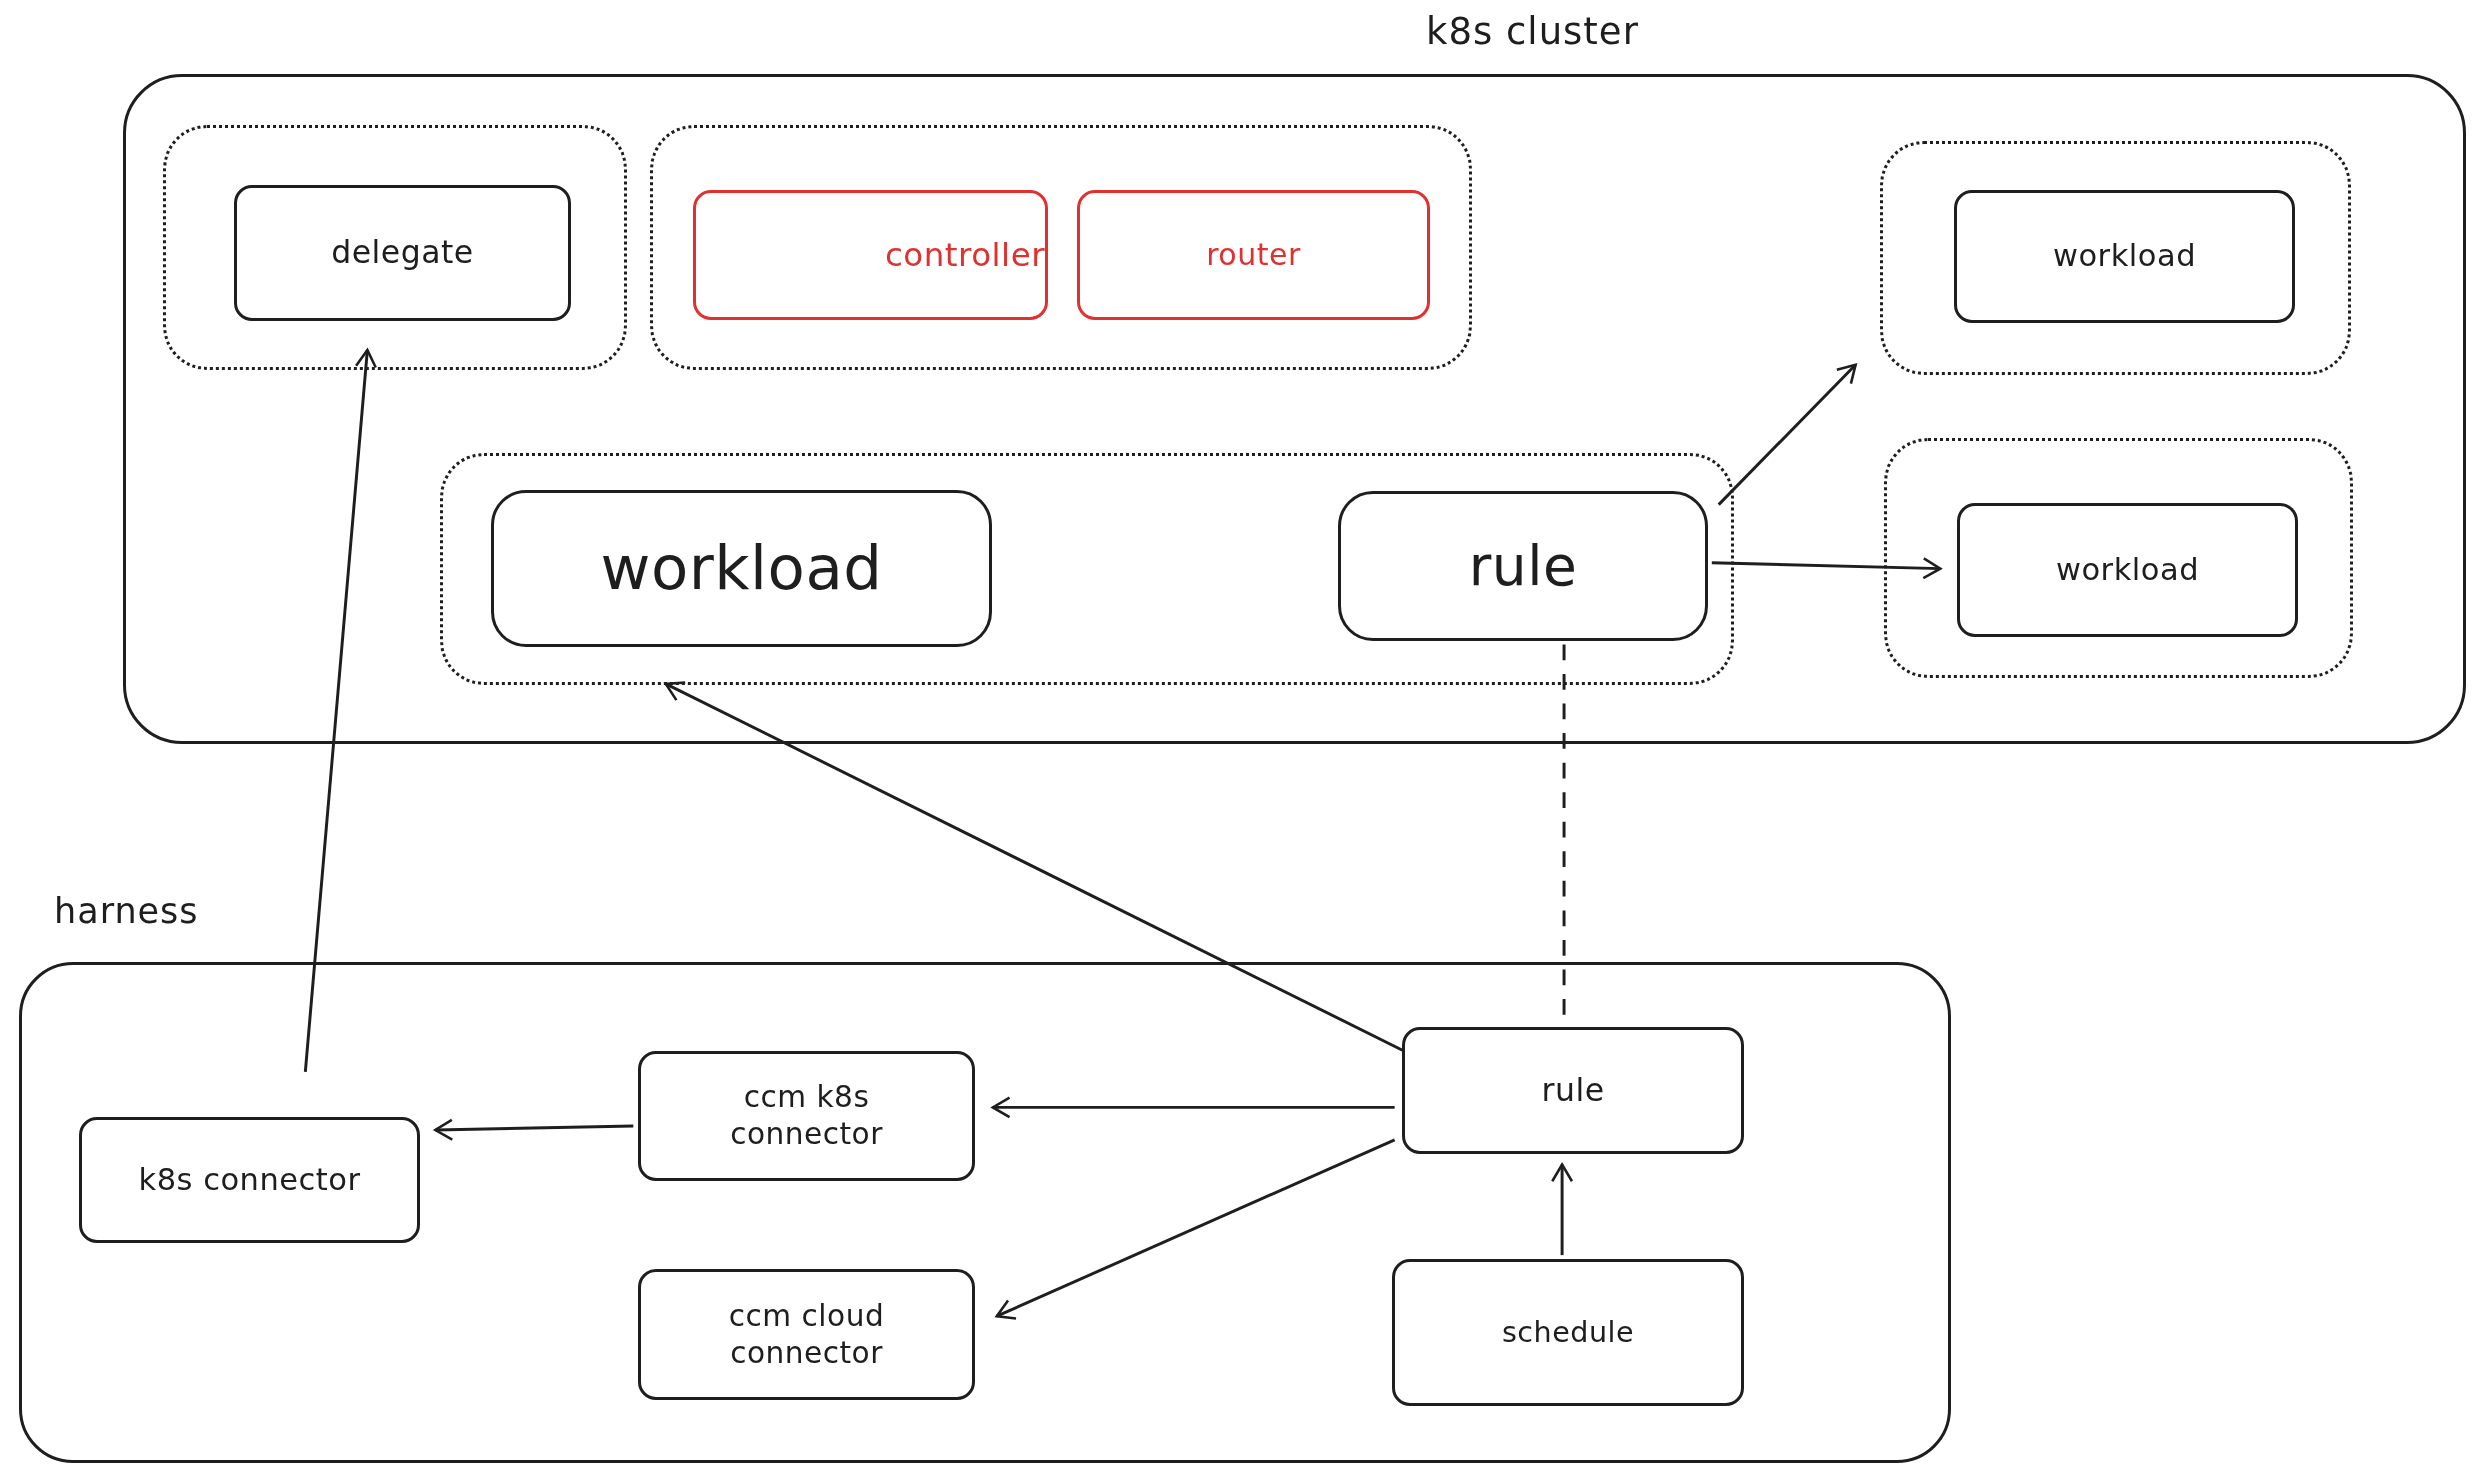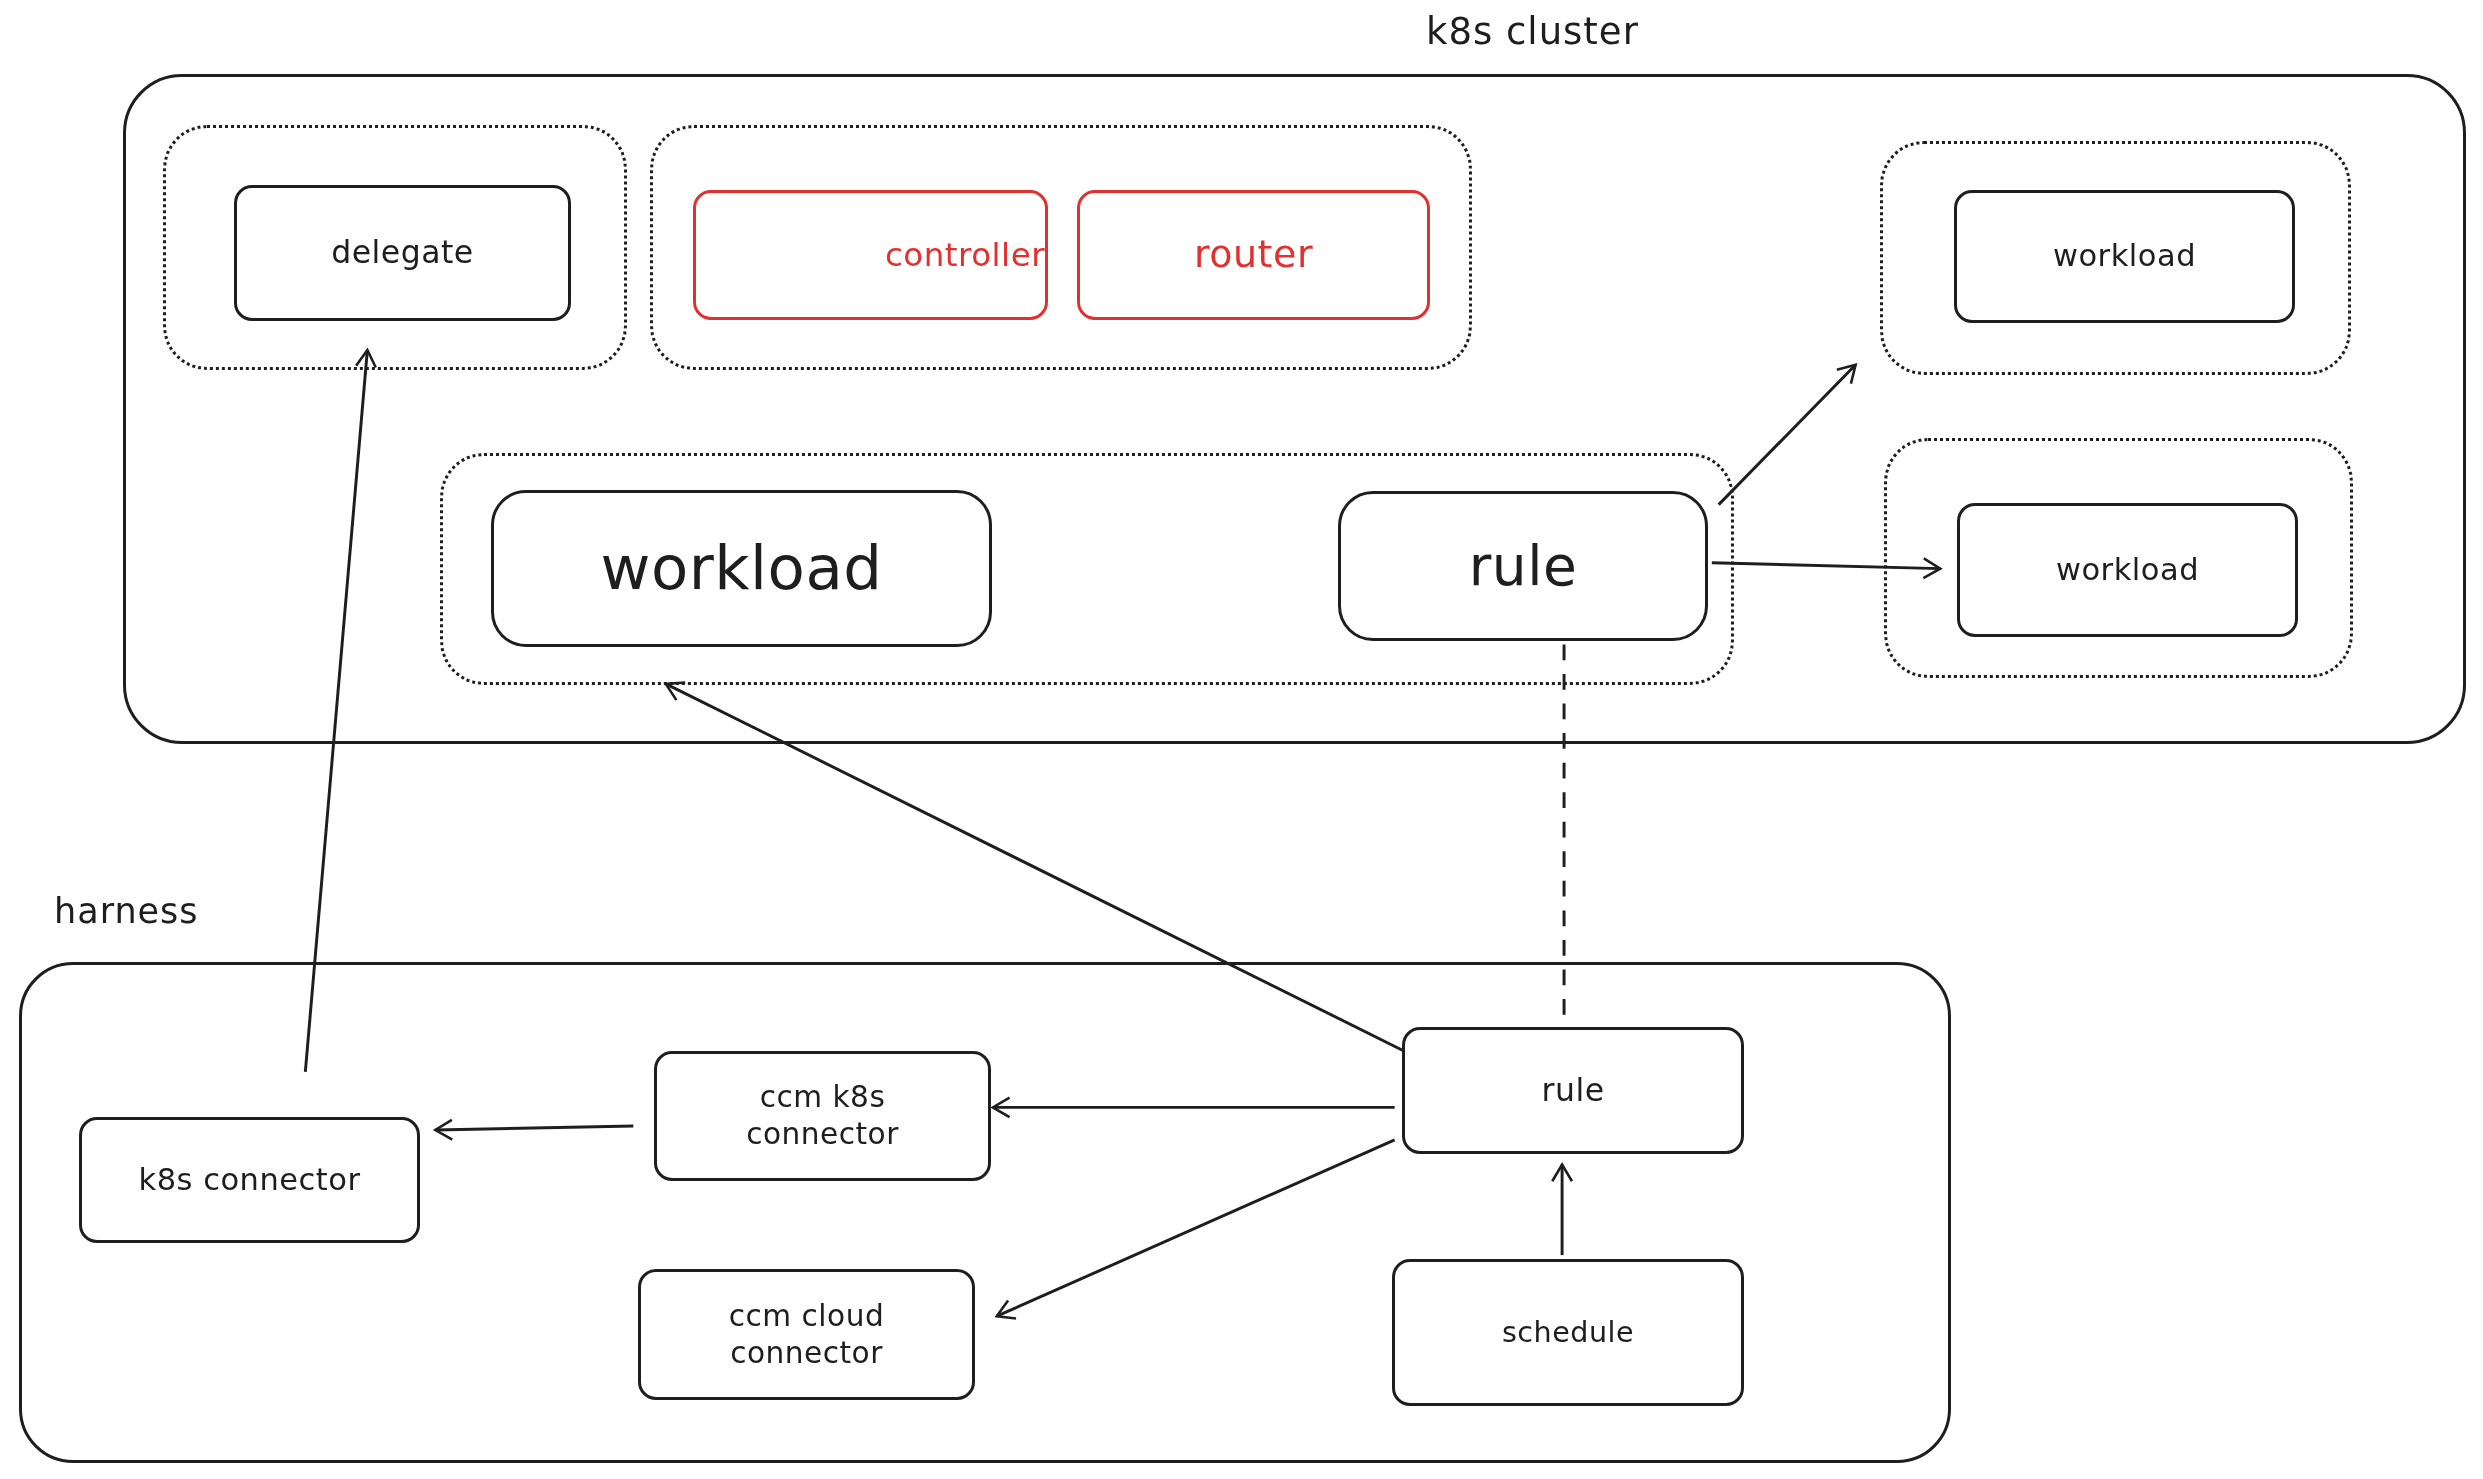--- a/index.html
+++ b/index.html
@@ -85,21 +85,21 @@
   </svg>
 
   <div class="node" style="left:234px;top:185px;width:331px;height:130px;font-size:31.5px;">
     <span>delegate</span>
   </div>
 
   <div class="node red" style="left:693px;top:190px;width:349px;height:124px;font-size:32.5px;justify-content:flex-end;">
     <span>controller</span>
   </div>
 
-  <div class="node red" style="left:1077px;top:190px;width:347px;height:124px;font-size:38px;">
+  <div class="node red" style="left:1077px;top:190px;width:347px;height:124px;font-size:30px;">
     <span>router</span>
   </div>
 
   <div class="node" style="left:1954px;top:190px;width:335px;height:127px;font-size:30.5px;">
     <span>workload</span>
   </div>
 
   <div class="node" style="left:491px;top:490px;width:495px;height:151px;font-size:61px;border-radius:35px;">
     <span>workload</span>
   </div>
@@ -109,21 +109,21 @@
   </div>
 
   <div class="node" style="left:1957px;top:503px;width:335px;height:128px;font-size:30.5px;">
     <span>workload</span>
   </div>
 
   <div class="node" style="left:79px;top:1077px;width:335px;height:120px;font-size:30.5px;margin-top:40px;">
     <span>k8s connector</span>
   </div>
 
-  <div class="node" style="left:638px;top:1051px;width:337px;height:130px;font-size:29.6px;padding:0 39px;box-sizing:border-box;margin-left:16px;">
+  <div class="node" style="left:638px;top:1051px;width:337px;height:130px;font-size:29.6px;padding:0 39px;box-sizing:border-box;">
     <span>ccm k8s connector</span>
   </div>
 
   <div class="node" style="left:638px;top:1269px;width:337px;height:131px;font-size:29.6px;padding:0 39px;box-sizing:border-box;">
     <span>ccm cloud connector</span>
   </div>
 
   <div class="node" style="left:1402px;top:1027px;width:336px;height:121px;font-size:31.5px;">
     <span>rule</span>
   </div>

